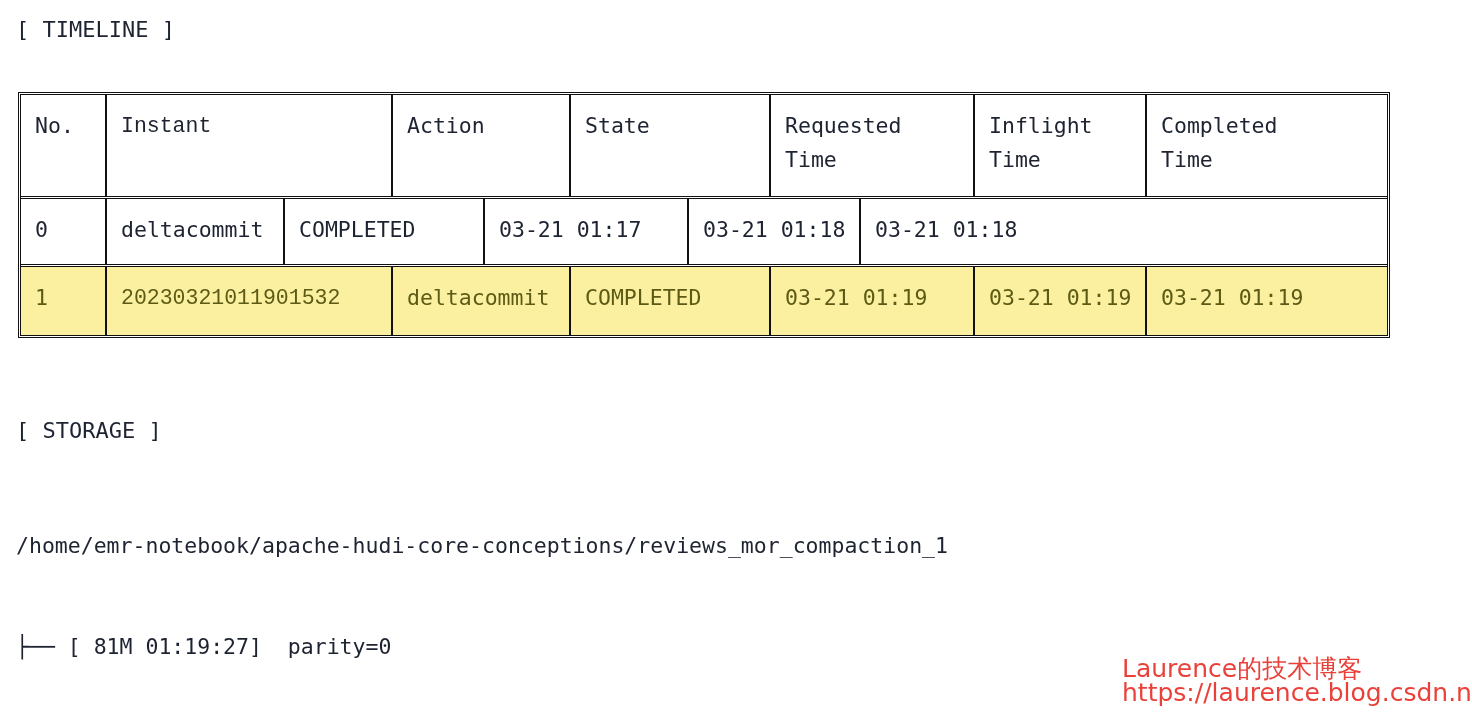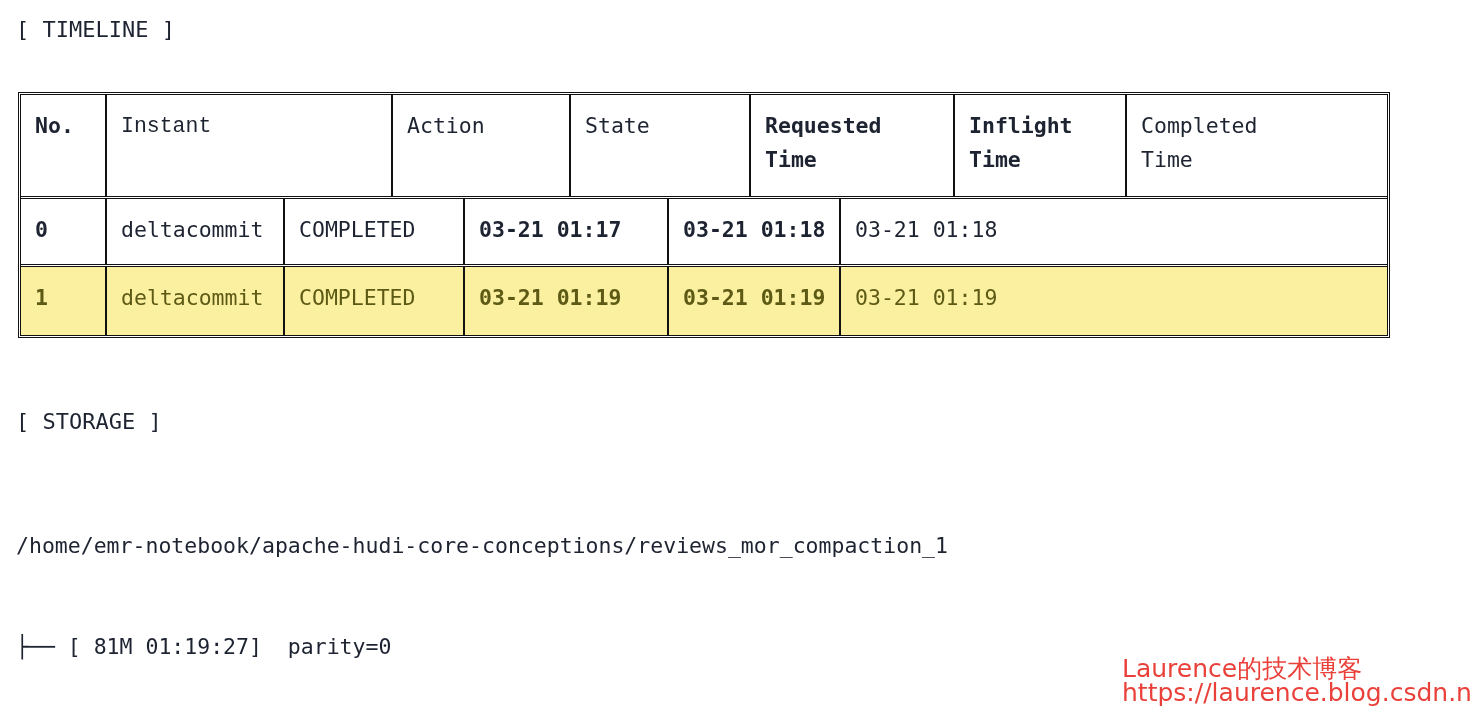--- a/index.html
+++ b/index.html
@@ -26,21 +26,21 @@
   .section-title {
     position: absolute;
     left: 16px;
     font-family: "DejaVu Sans Mono", "Liberation Mono", monospace;
     font-size: 22px;
     line-height: 28px;
     white-space: pre;
     color: #1d2330;
   }
   #timeline-title { top: 16px; }
-  #storage-title  { top: 408px; }
+  #storage-title  { top: 417px; }
 
   
   .grid {
     position: absolute;
     left: 18px;
     top: 92px;
     width: 1372px;
     border-top: 3px double #111;
     border-bottom: 3px double #111;
     border-left: 3px double #111;
@@ -64,26 +64,26 @@
     padding: 14px 0 0 14px;
     font-family: "DejaVu Sans Mono", "Liberation Mono", monospace;
     font-size: 21.5px;
     line-height: 34px;
     white-space: pre;
     color: #1d2330;
     overflow: hidden;
   }
   .cell.last { border-right: none; }
 
-  .c-no    { width: 86px; font-weight: bold; }
+  .c-no    { width: 86px; }
   .c-inst  { width: 286px; font-family: Liberation Mono, monospace; }
   .c-act   { width: 178px; }
-  .c-state { width: 180px; }
-  .c-req   { width: 204px; font-weight: bold; }
-  .c-infl  { width: 172px; font-weight: bold; }
+  .c-state { width: 200px; }
+  .c-req   { width: 204px; }
+  .c-infl  { width: 172px; }
   .c-comp  { width: 218px; }
 
   
   .tree {
     position: absolute;
     left: 16px;
     top: 462px;
     font-family: "DejaVu Sans Mono", "Liberation Mono", monospace;
     font-size: 21.5px;
     line-height: 33.5px;
@@ -138,20 +138,21 @@
       <div class="cell c-no">0</div>
       <div class="cell c-act">deltacommit</div>
       <div class="cell c-state">COMPLETED</div>
       <div class="cell c-req">03-21 01:17</div>
       <div class="cell c-infl">03-21 01:18</div>
       <div class="cell c-comp last">03-21 01:18</div>
     </div>
 
     <div class="grid-row data last highlight">
       <div class="cell c-no">1</div>
+      <div class="cell c-inst">20230321011901532</div>
       <div class="cell c-act">deltacommit</div>
       <div class="cell c-state">COMPLETED</div>
       <div class="cell c-req">03-21 01:19</div>
       <div class="cell c-infl">03-21 01:19</div>
       <div class="cell c-comp last">03-21 01:19</div>
     </div>
   </div>
 
   <div class="section-title" id="storage-title">[ STORAGE ]</div>
 

